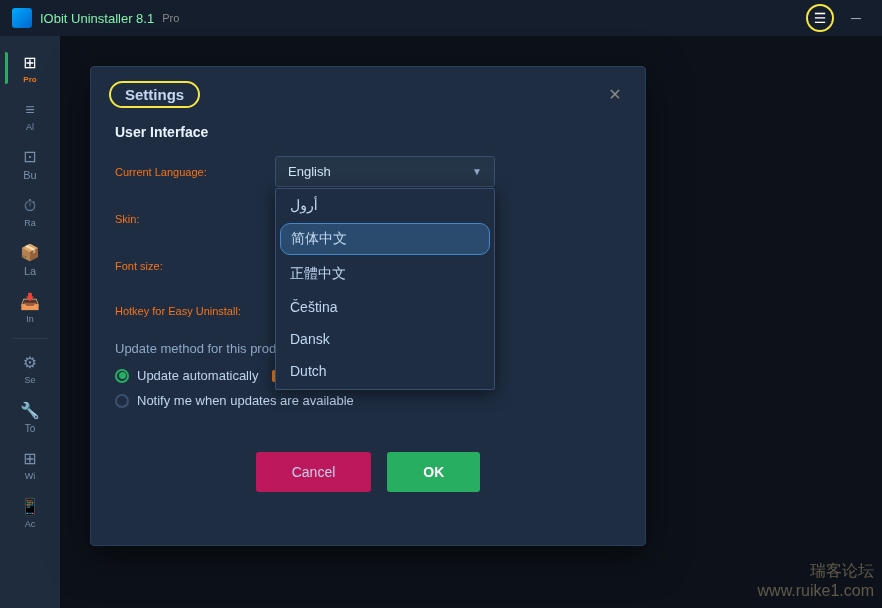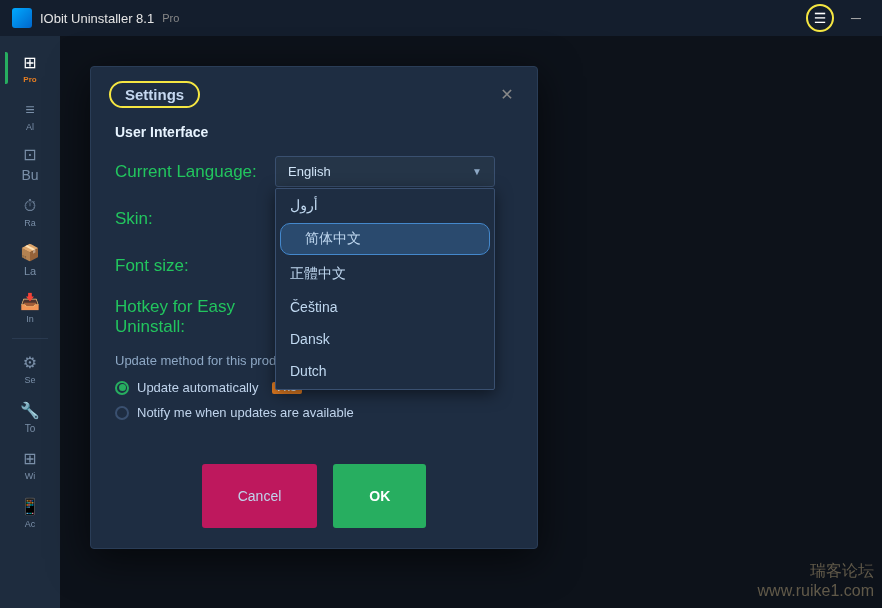--- a/index.html
+++ b/index.html
@@ -26,21 +26,21 @@
       align-items: center;
       gap: 8px;
     }
     .app-logo {
       width: 20px;
       height: 20px;
       background: linear-gradient(135deg, #00aaff, #0066cc);
       border-radius: 3px;
     }
     .app-title {
-      color: #e5e5e5;
+      color: #86efac;
       font-size: 13px;
     }
     .app-version {
       color: #888;
       font-size: 11px;
     }
     .titlebar-right {
       display: flex;
       align-items: center;
       gap: 8px;
@@ -134,21 +134,21 @@
       display: flex;
       align-items: flex-start;
       justify-content: flex-start;
       padding: 30px 30px;
     }
 
     .dialog {
       background: #1e2d42;
       border: 1px solid #2a3d57;
       border-radius: 4px;
-      width: 448px;
+      width: 556px;
       min-height: 480px;
       position: relative;
       box-shadow: 0 10px 40px rgba(0,0,0,0.6);
     }
 
     .dialog-header {
       padding: 14px 18px 10px;
       display: flex;
       align-items: center;
       justify-content: space-between;
@@ -183,22 +183,22 @@
       margin-bottom: 16px;
     }
 
     .form-row {
       display: flex;
       align-items: center;
       margin-bottom: 16px;
       position: relative;
     }
     .form-label {
-      color: #22c55e;
-      font-size: 17px;
+      color: #f97316;
+      font-size: 11px;
       width: 160px;
       flex-shrink: 0;
     }
     .form-control {
       flex: 1;
       position: relative;
     }
 
     
     .dropdown-selected {
@@ -235,21 +235,21 @@
       padding: 8px 14px;
       color: #c0d8f0;
       font-size: 14px;
       cursor: pointer;
     }
     .dropdown-item.highlighted {
       background: #2a4a6e;
       border: 1px solid #4488cc;
       border-radius: 10px;
       margin: 2px 4px;
-      padding: 6px 24px;
+      padding: 6px 10px;
     }
     .dropdown-item.selected-item {
       color: #88c8ff;
     }
 
     
     .dropdown-menu-scroll {
       max-height: 200px;
       overflow-y: auto;
     }
@@ -363,21 +363,21 @@
       color: #c0d4ec;
       padding: 10px 36px;
       border-radius: 3px;
       cursor: pointer;
       font-size: 14px;
     }
     .btn-ok {
       background: #27ae60;
       border: none;
       color: #fff;
-      padding: 24px 36px;
+      padding: 12px 36px;
       border-radius: 3px;
       cursor: pointer;
       font-size: 14px;
       font-weight: bold;
     }
 
     
     .watermark {
       position: absolute;
       bottom: 8px;
@@ -416,21 +416,21 @@
     <div class="sidebar-item active">
       <span class="sidebar-icon">⊞</span>
       <span class="pro-label">Pro</span>
     </div>
     <div class="sidebar-item">
       <span class="sidebar-icon">≡</span>
       <span style="font-size:9px;color:#7a8fa8">Al</span>
     </div>
     <div class="sidebar-item">
       <span class="sidebar-icon">⊡</span>
-      <span style="font-size:14px;color:#7a8fa8">Bu</span>
+      <span style="font-size:11px;color:#7a8fa8">Bu</span>
     </div>
     <div class="sidebar-item">
       <span class="sidebar-icon">⏱</span>
       <span style="font-size:9px;color:#7a8fa8">Ra</span>
     </div>
     <div class="sidebar-item">
       <span class="sidebar-icon">📦</span>
       <span style="font-size:11px;color:#7a8fa8">La</span>
     </div>
     <div class="sidebar-item">

